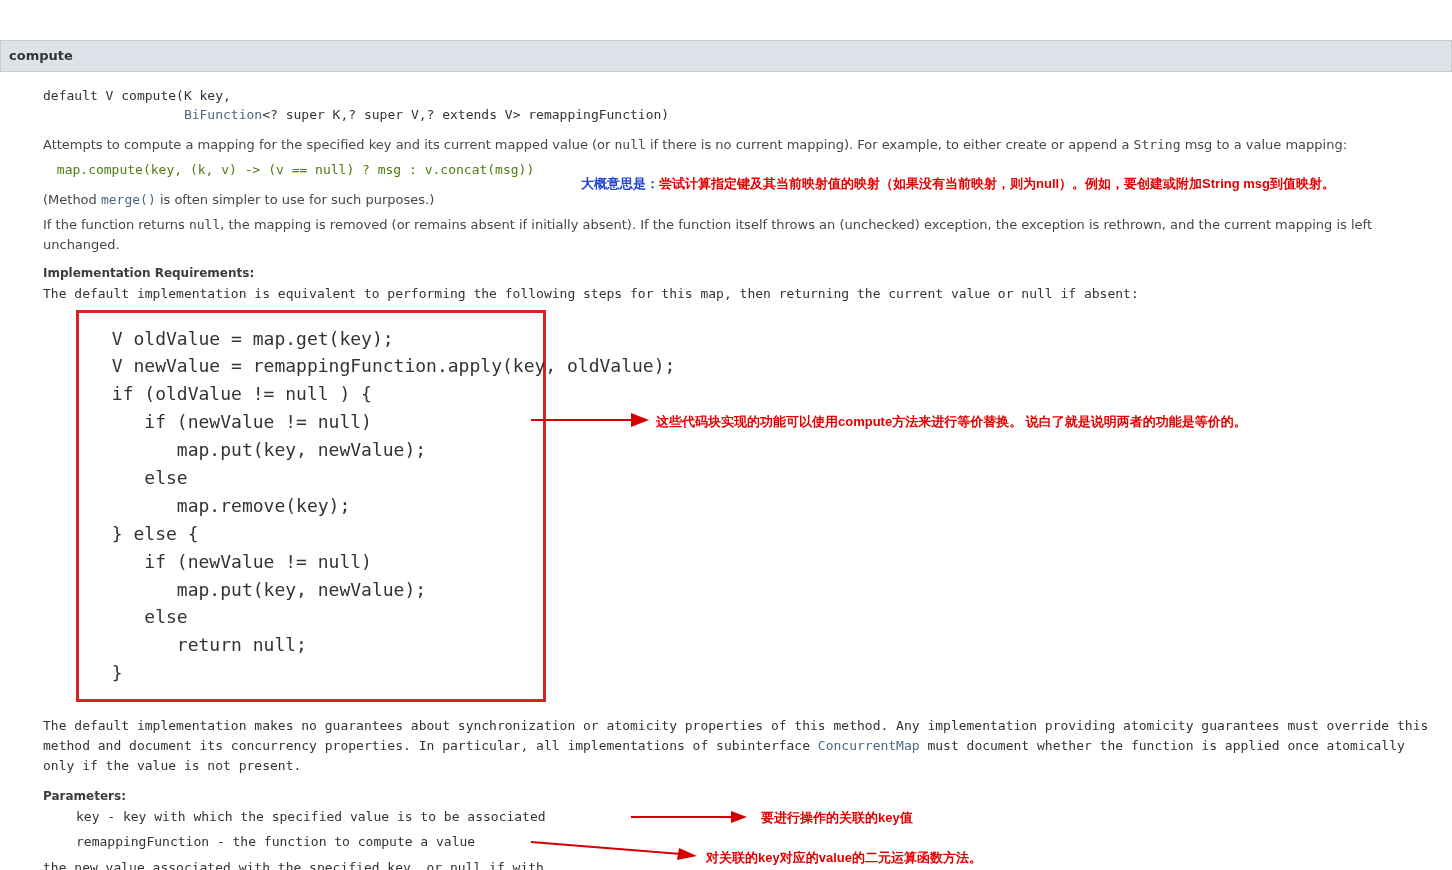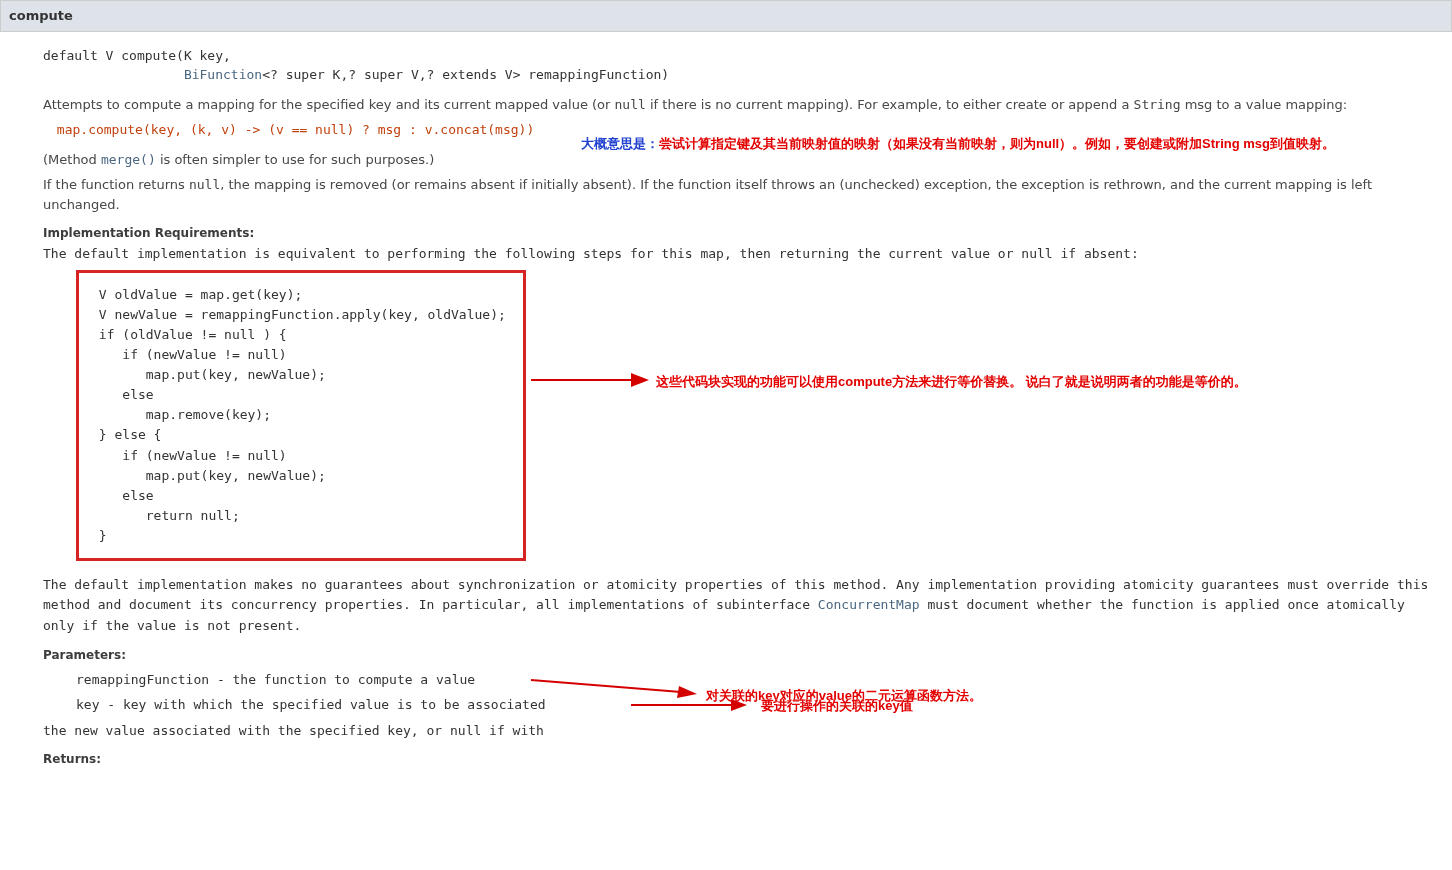--- a/index.html
+++ b/index.html
@@ -11,49 +11,50 @@
     background: #ffffff;
     line-height: 1.5;
   }
   .header-bar {
     background: #dee3e9;
     border: 1px solid #ccc;
     padding: 5px 8px;
     font-weight: bold;
     color: #333;
     font-size: 13px;
+    margin-top: 40px;
   }
   .content {
     padding: 8px 10px;
   }
   .mono, pre, code {
     font-family: 'DejaVu Sans Mono', Menlo, Consolas, monospace;
   }
   pre.signature {
     font-size: 13px;
     margin: 6px 0 10px 0;
     color: #333;
   }
   .link { color: #4a6782; }
   p { margin: 6px 0; }
   .code-inline {
     font-family: 'DejaVu Sans Mono', monospace;
   }
   pre.codeblock-small {
     margin: 6px 0 10px 0;
     font-size: 13px;
-    color: #c2410c;
+    color: #4d7c0f;
     padding: 0 6px;
   }
   pre.codeblock-boxed {
     border: 3px solid #d62424;
-    padding: 12px 12px;
+    padding: 12px 22px;
     margin: 6px 0 14px 0;
     width: 420px;
-    font-size: 13px;
+    font-size: 18px;
     color: #333;
     line-height: 1.55;
   }
   .dl-label {
     font-weight: bold;
     font-size: 12px;
     color: #3d3d3d;
     margin-top: 10px;
     margin-bottom: 2px;
   }
@@ -132,35 +133,35 @@
     </svg>
     <div class="anno" style="left:580px; top:102px;">这些代码块实现的功能可以使用compute方法来进行等价替换。 说白了就是说明两者的功能是等价的。</div>
   </div>
 
   <div class="impl-text" style="line-height:1.55;">
     <span>The default implementation makes no guarantees about synchronization or atomicity properties of this method. Any implementation providing atomicity guarantees must override this method and document its concurrency properties. In particular, all implementations of subinterface </span><a class="link">ConcurrentMap</a><span> must document whether the function is applied once atomically only if the value is not present.</span>
   </div>
 
   <div class="dl-label">Parameters:</div>
 
+  <div class="rel">
+    <div class="impl-text">key - key with which the specified value is to be associated</div>
+    <svg style="left:555px; top:0px;" width="120" height="20">
+      <line class="arrow-line" x1="0" y1="10" x2="100" y2="10"></line>
+      <polygon class="arrow-head" points="100,4 116,10 100,16"></polygon>
+    </svg>
+    <div class="anno" style="left:685px; top:1px;">要进行操作的关联的key值</div>
+  </div>
+
   <div class="rel" style="margin-top:6px;">
     <div class="impl-text">remappingFunction - the function to compute a value</div>
     <svg style="left:455px; top:4px;" width="170" height="26">
       <line class="arrow-line" x1="0" y1="6" x2="150" y2="18"></line>
       <polygon class="arrow-head" points="148,12 166,20 146,24"></polygon>
     </svg>
     <div class="anno" style="left:630px; top:16px;">对关联的key对应的value的二元运算函数方法。</div>
   </div>
 
-  <div class="rel">
-    <div class="impl-text">key - key with which the specified value is to be associated</div>
-    <svg style="left:555px; top:0px;" width="120" height="20">
-      <line class="arrow-line" x1="0" y1="10" x2="100" y2="10"></line>
-      <polygon class="arrow-head" points="100,4 116,10 100,16"></polygon>
-    </svg>
-    <div class="anno" style="left:685px; top:1px;">要进行操作的关联的key值</div>
-  </div>
-
   <div class="impl-text">the new value associated with the specified key, or null if with</div>
 
   <div class="dl-label">Returns:</div>
 
 </div>
 
 </body></html>

